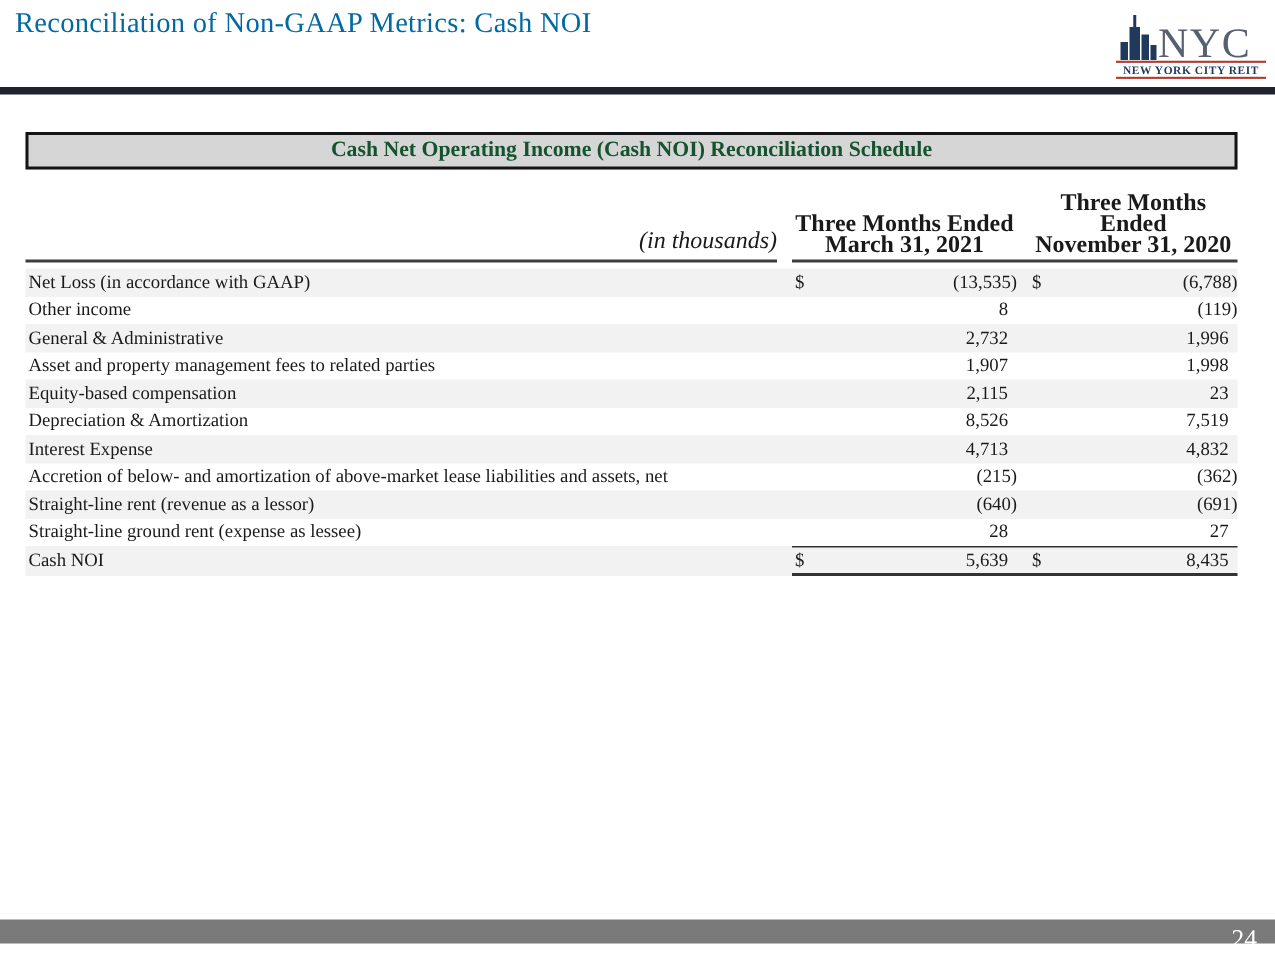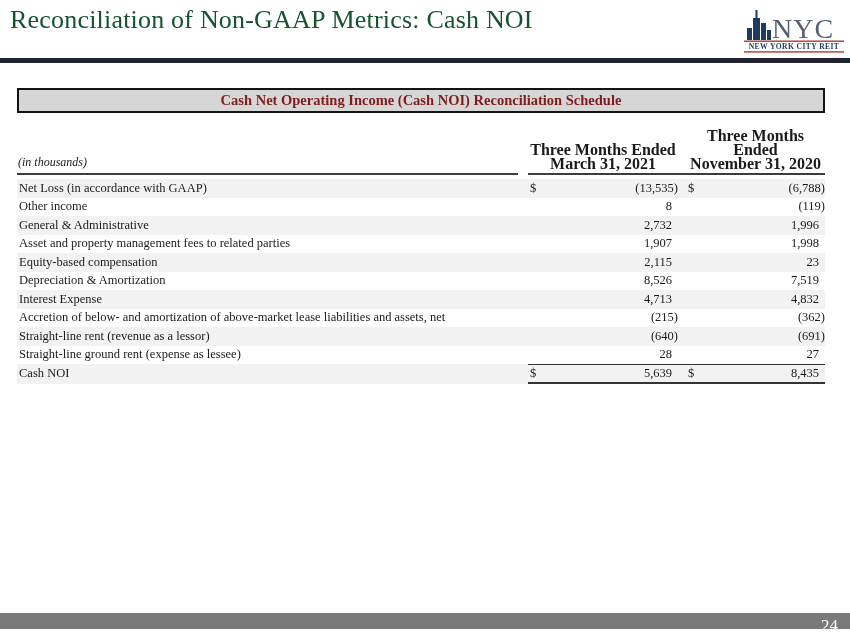--- a/index.html
+++ b/index.html
@@ -8,43 +8,43 @@
     position:relative;
     background:#ffffff;
     font-family:"Liberation Serif", serif;
     color:#1a1a1a;
     overflow:hidden;
   }
 
   
   .slide-title {
     position:absolute; left:10px; top:5px;
-    font-size:26px; letter-spacing:0.2px; color:#14532d;
+    font-size:19px; letter-spacing:0.2px; color:#0369a1;
     white-space:nowrap;
   }
   .logo { position:absolute; top:6px; right:4px; width:102px; height:48px; }
   .header-rule {
     position:absolute; top:58px; left:0; width:850px; height:5px;
     background:#20232e;
   }
 
   
   .table-area { position:absolute; left:17px; top:88px; width:808px; }
 
   .table-title {
     height:25px; background:#d6d6d6; border:2px solid #141414;
     text-align:center; font-weight:bold; font-size:14.5px; line-height:21px;
-    color:#7f1d1d;
+    color:#14532d;
   }
 
   .grid5 { display:grid; grid-template-columns:501px 10px 150px 8px 139px; }
 
   .col-headers { margin-top:16px; align-items:end; }
   .units-note {
-    grid-column:1; font-style:italic; font-size:12px; padding-bottom:3px; padding-left:1px;
+    grid-column:1; font-style:italic; font-size:16px; padding-bottom:3px; padding-left:1px;text-align:right;
   }
   .col-h { font-weight:bold; font-size:16px; line-height:14px; text-align:center; padding-bottom:2px; }
   .col-h.c2021 { grid-column:3; }
   .col-h.c2020 { grid-column:5; }
 
   .rule-row { height:2px; }
   .rule-row .seg-label  { grid-column:1;  background:#3c3c3c; height:1.5px; align-self:start; }
   .rule-row .seg-values { grid-column:3 / 6; background:#3c3c3c; height:1.5px; align-self:start; }
 
   .rows-block { margin-top:4px; }

